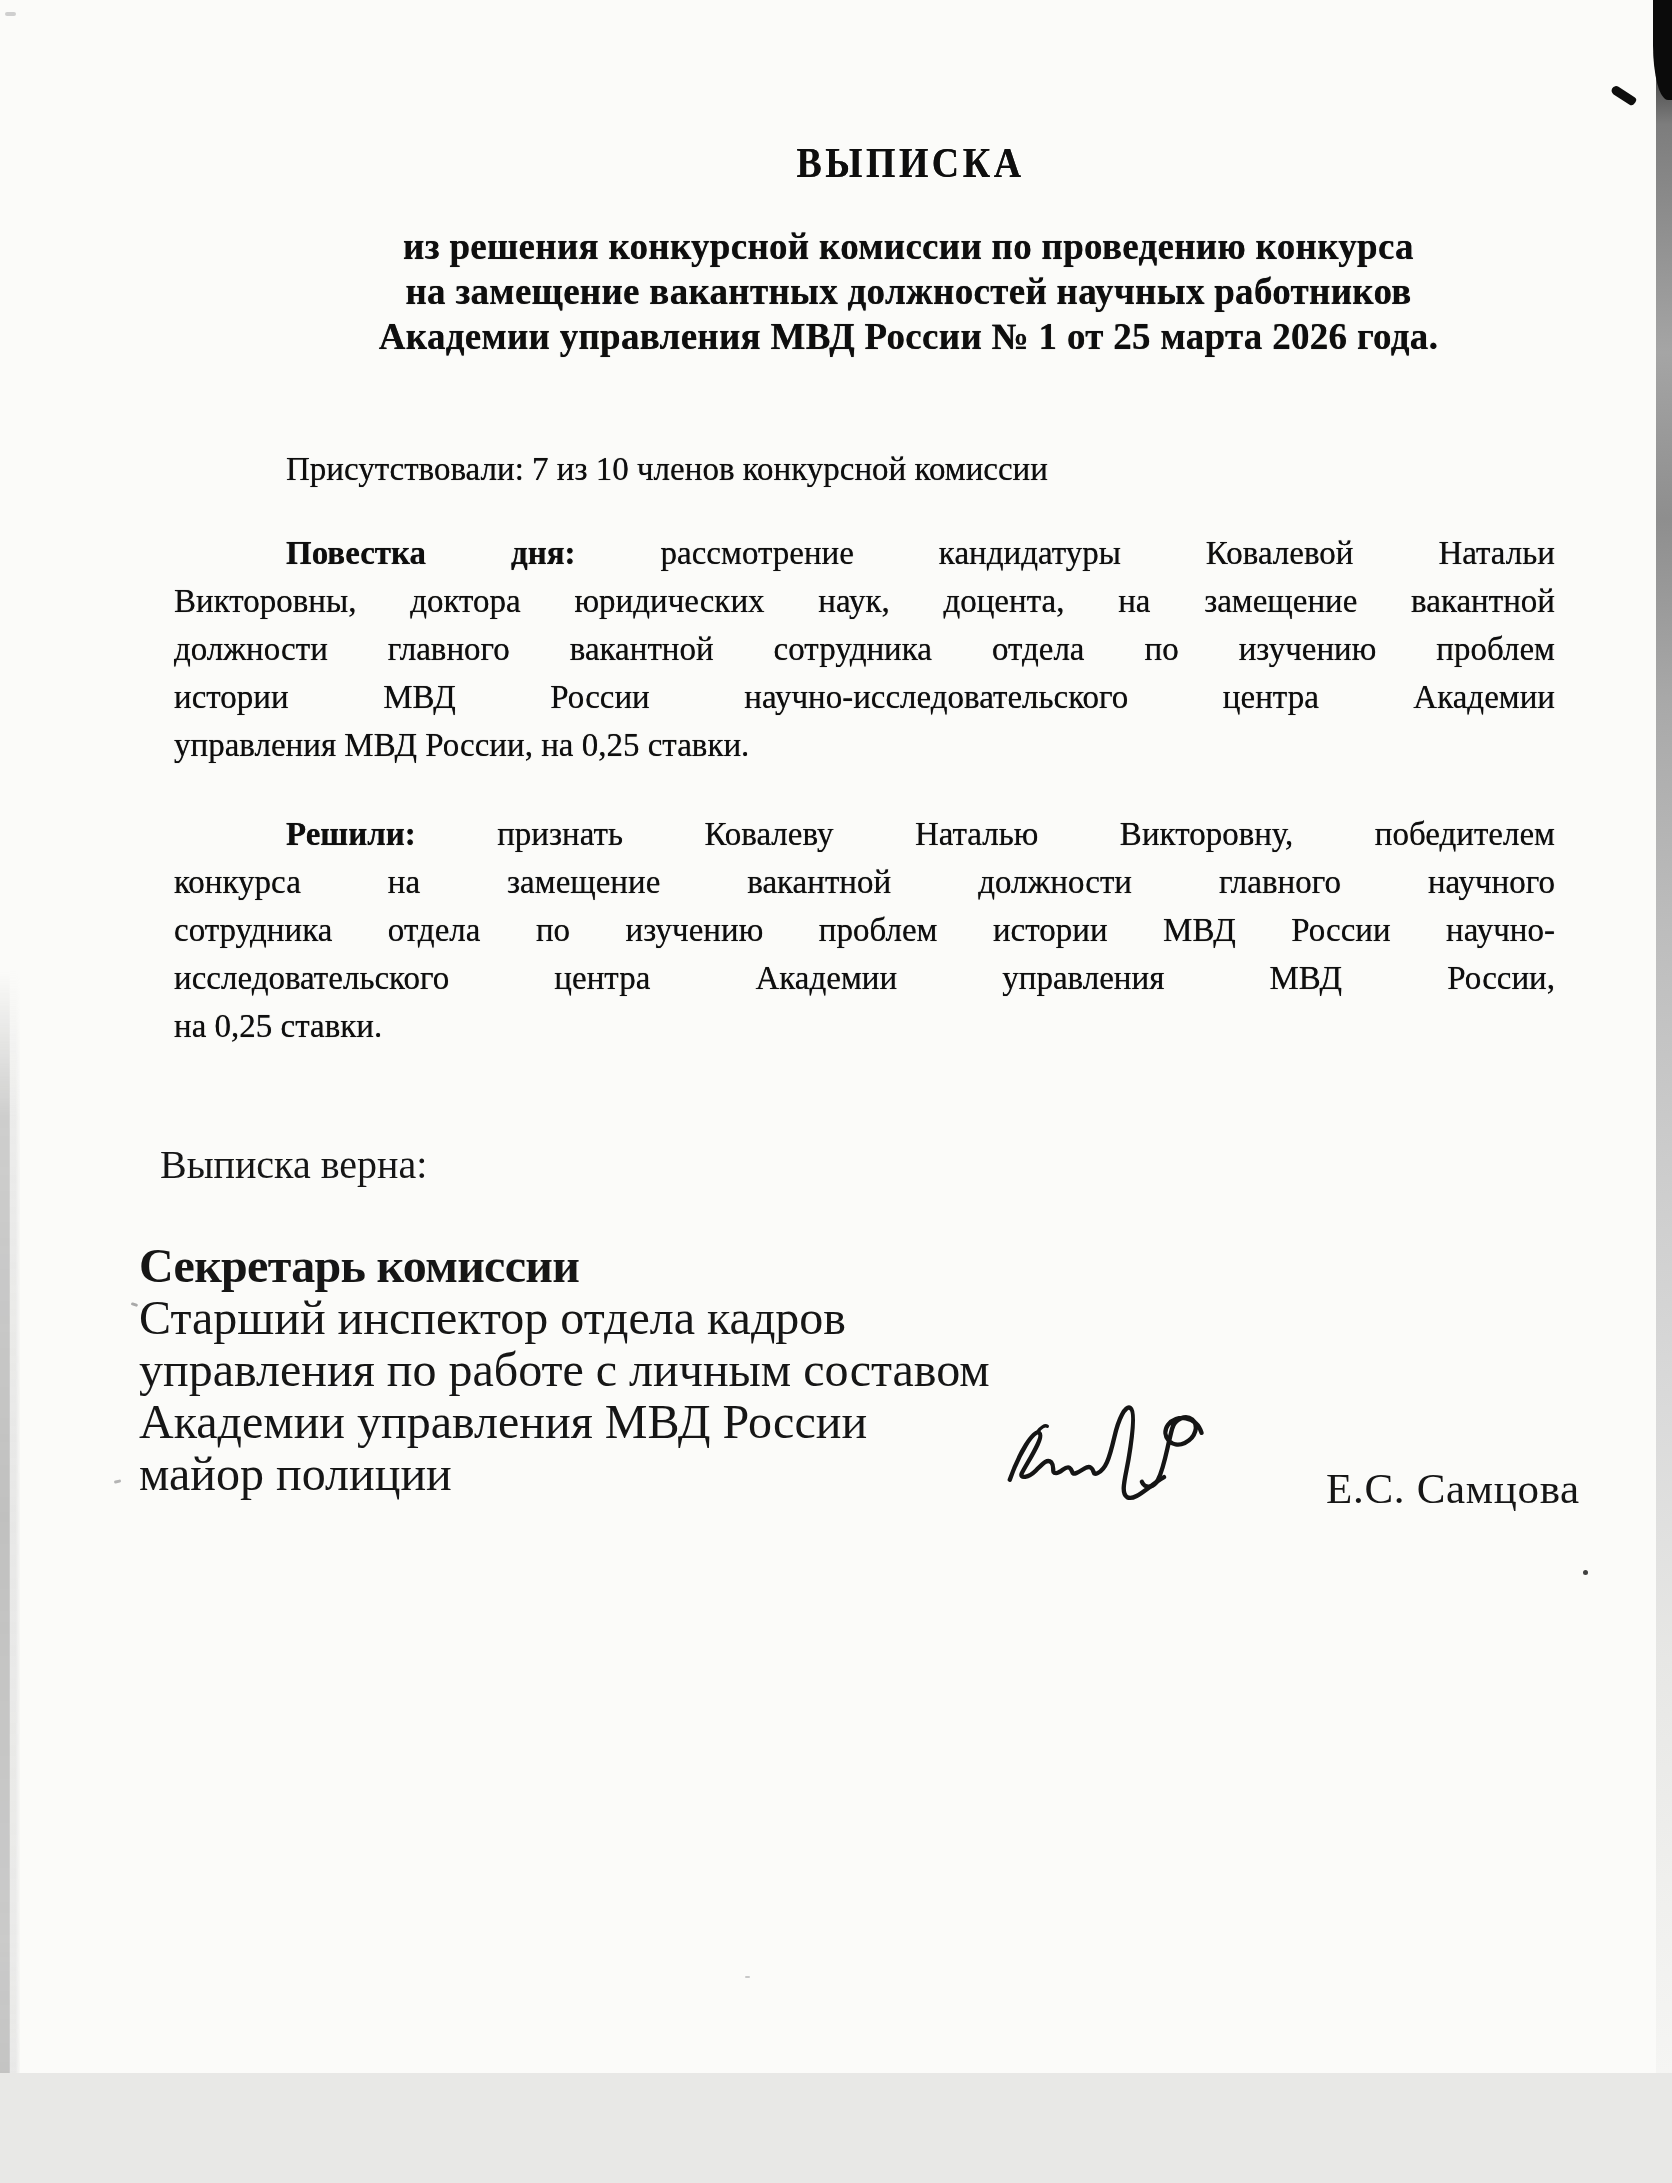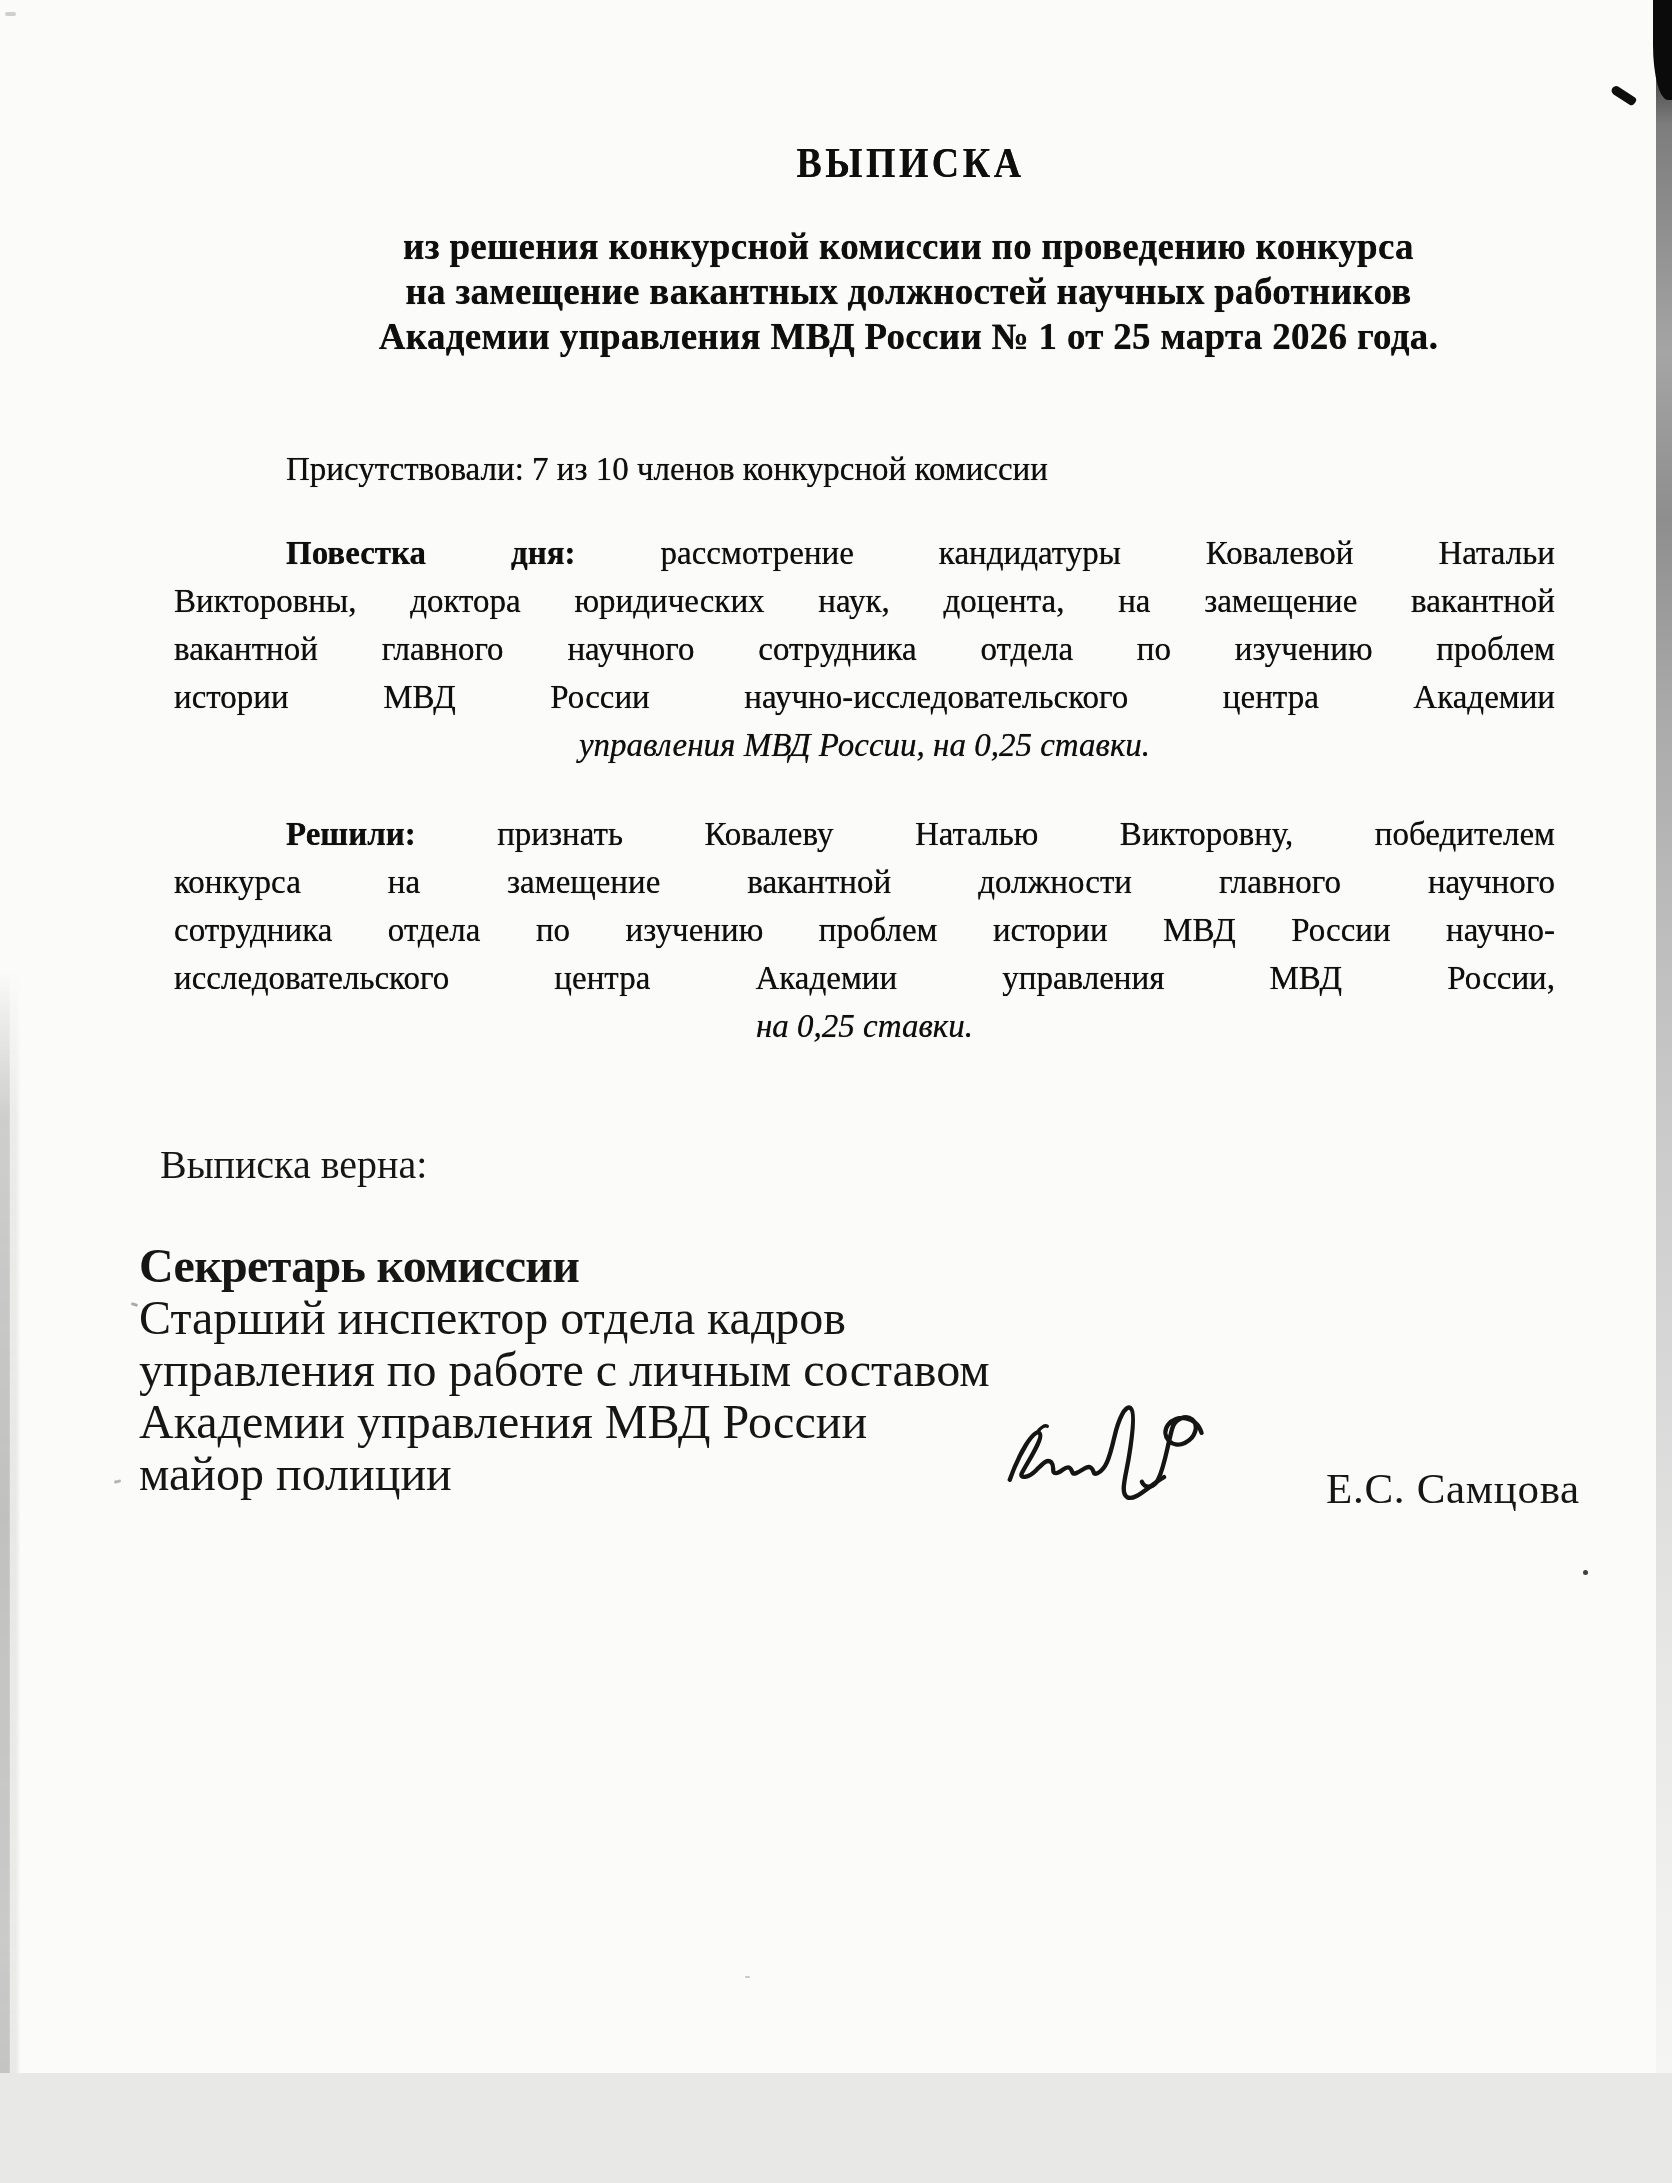--- a/index.html
+++ b/index.html
@@ -62,21 +62,21 @@
     font-size:33px;line-height:48px;
   }
   .para{
     position:absolute;left:174px;width:1381px;
     font-size:33px;line-height:48px;
   }
   .para-agenda{top:529px;}
   .para-resolution{top:810px;}
   .jline{text-align:justify;text-align-last:justify;-moz-text-align-last:justify;}
   .jline-first{text-indent:112px;}
-  .lline{text-align:center;font-style:italic;}
+  .lline{text-align:left;}
   .lead{font-weight:bold;}
 
   
   .verna{
     position:absolute;left:160px;top:1143px;
     font-size:40px;line-height:43px;
   }
   .signer-block{
     position:absolute;left:139px;top:1240px;width:938px;
     font-size:48px;line-height:52px;
@@ -115,21 +115,21 @@
       <div>Академии управления МВД России № 1 от 25 марта 2026 года.</div>
     </div>
 
     <div class="attendance">Присутствовали: 7 из 10 членов конкурсной комиссии</div>
 
     <div class="para para-agenda">
       <div class="jline jline-first">
         <span class="lead">Повестка дня:</span><span> рассмотрение кандидатуры Ковалевой Натальи</span>
       </div>
       <div class="jline">Викторовны, доктора юридических наук, доцента, на замещение вакантной</div>
-      <div class="jline">вакантной главного научного сотрудника отдела по изучению проблем</div>
+      <div class="jline">должности главного вакантной сотрудника отдела по изучению проблем</div>
       <div class="jline">истории МВД России научно-исследовательского центра Академии</div>
       <div class="lline">управления МВД России, на 0,25 ставки.</div>
     </div>
 
     <div class="para para-resolution">
       <div class="jline jline-first">
         <span class="lead">Решили:</span><span> признать Ковалеву Наталью Викторовну, победителем</span>
       </div>
       <div class="jline">конкурса на замещение вакантной должности главного научного</div>
       <div class="jline">сотрудника отдела по изучению проблем истории МВД России научно-</div>

